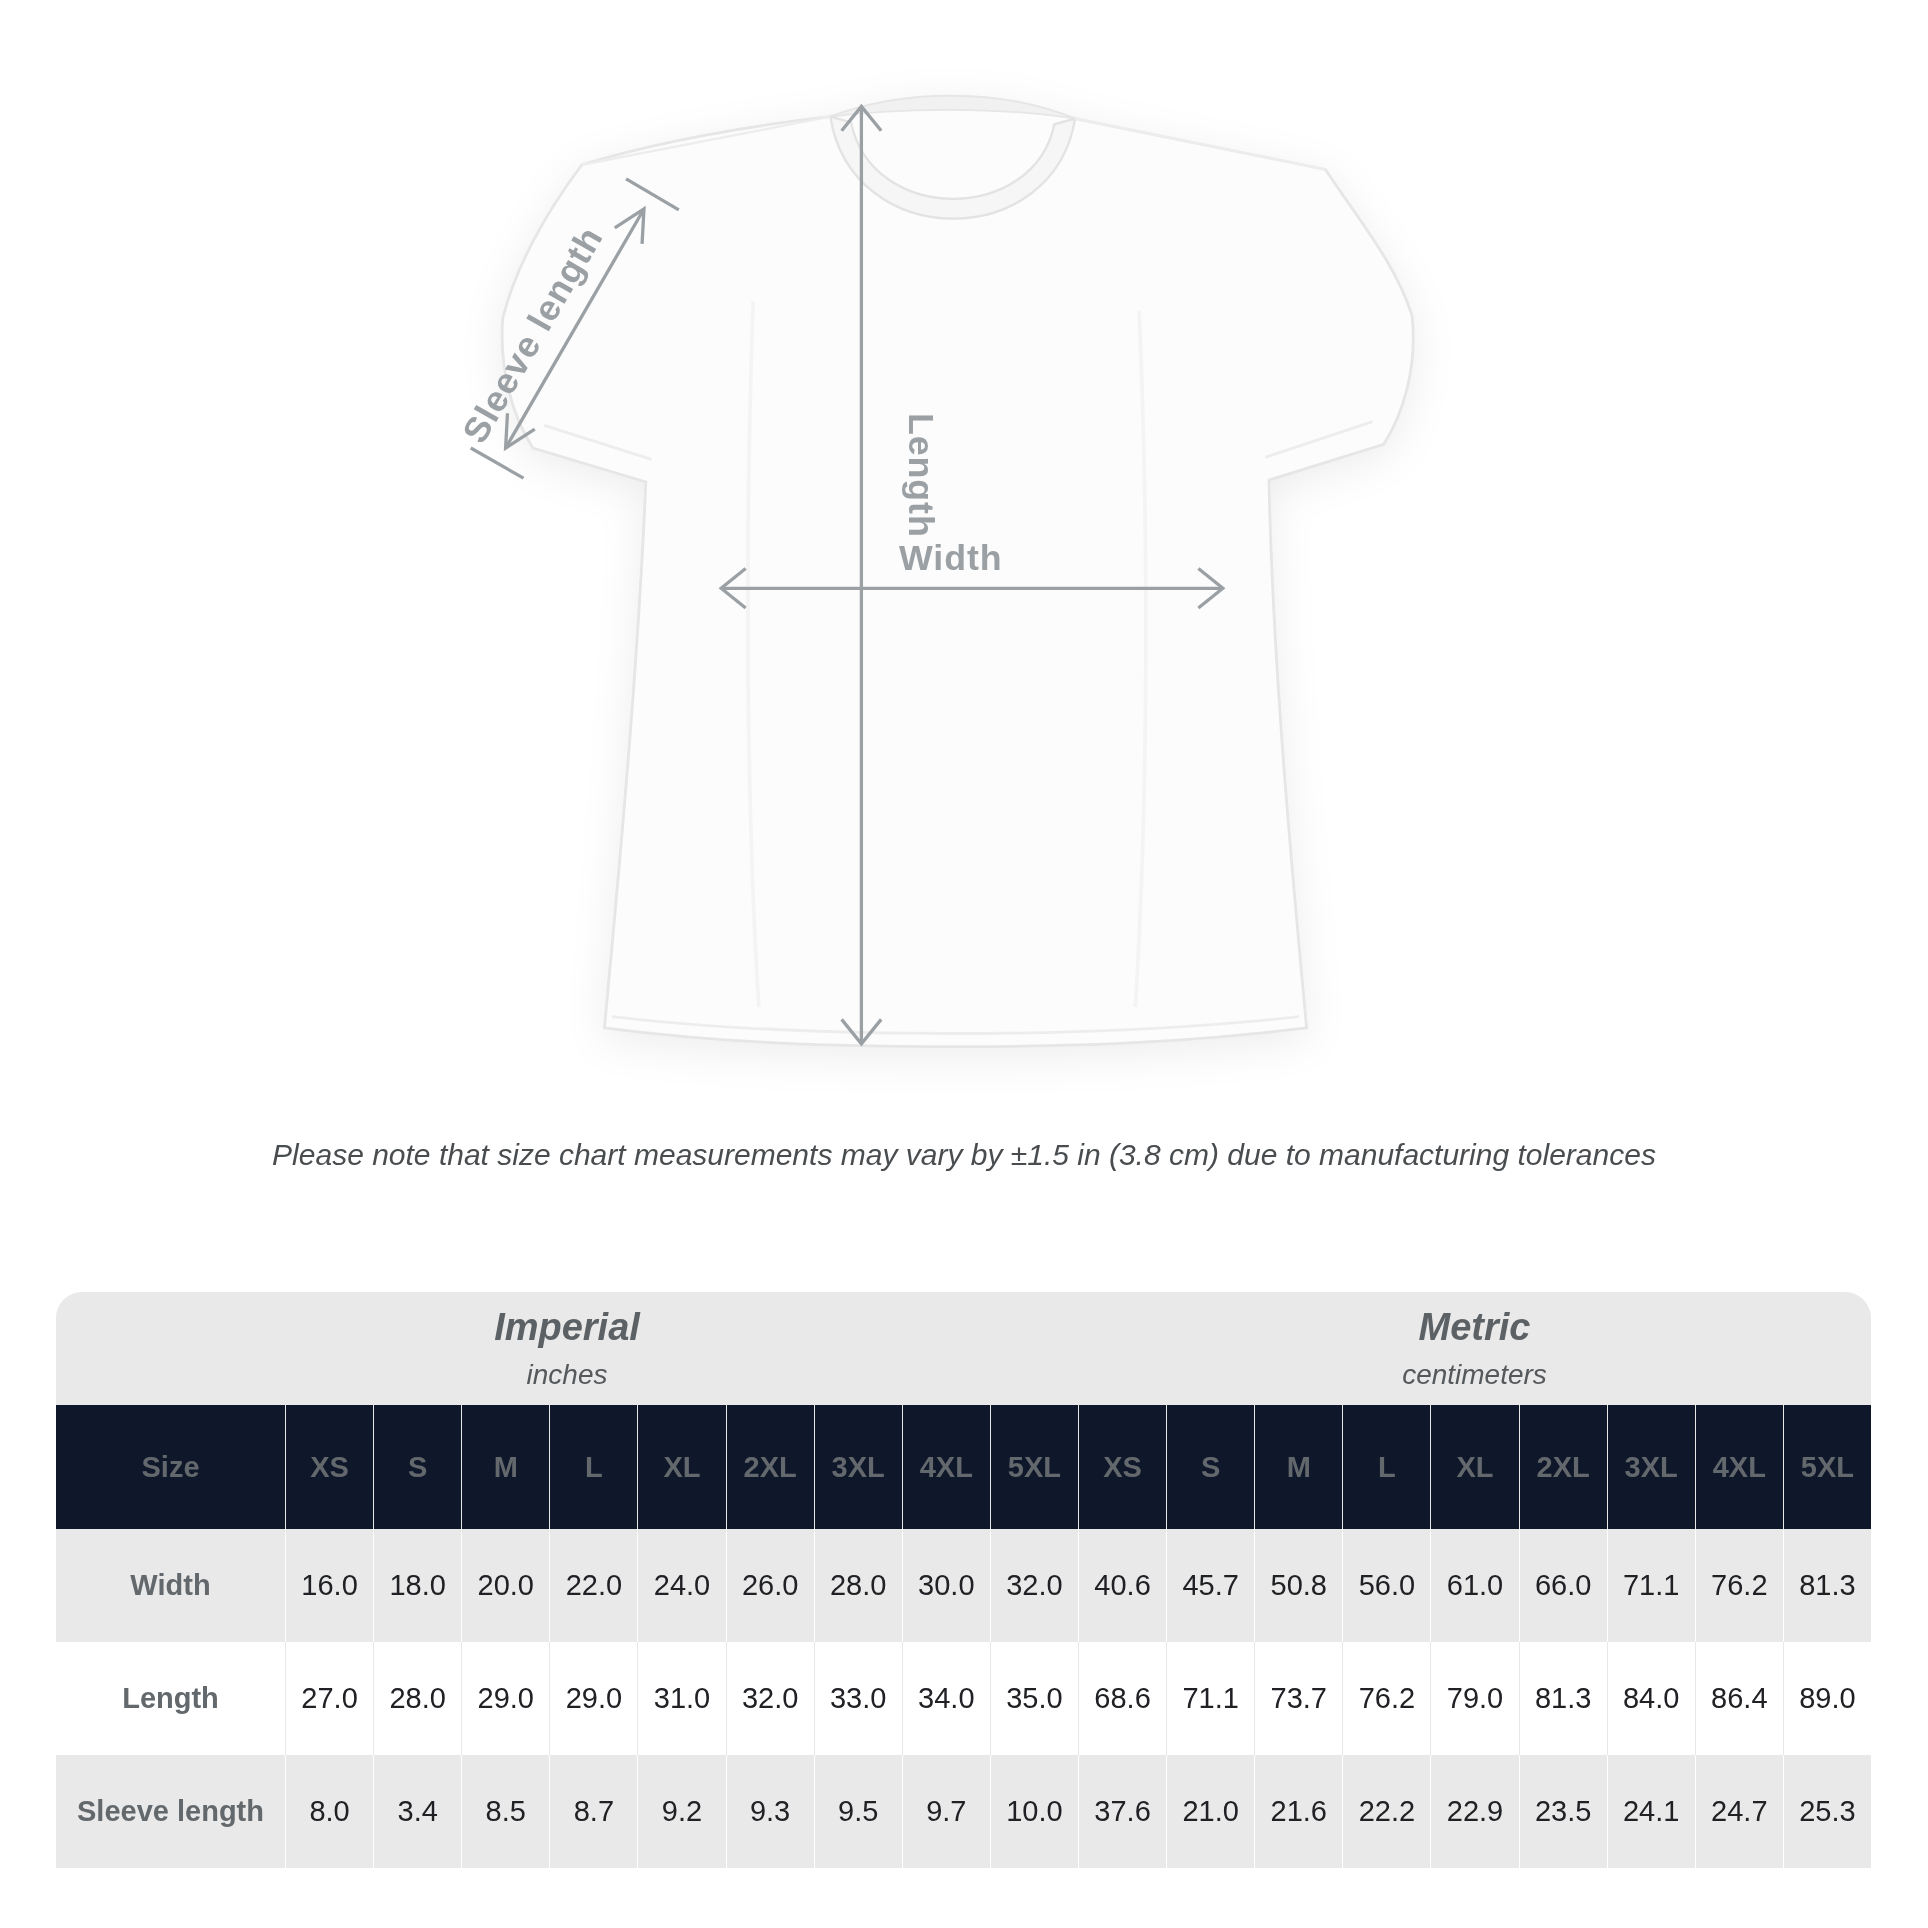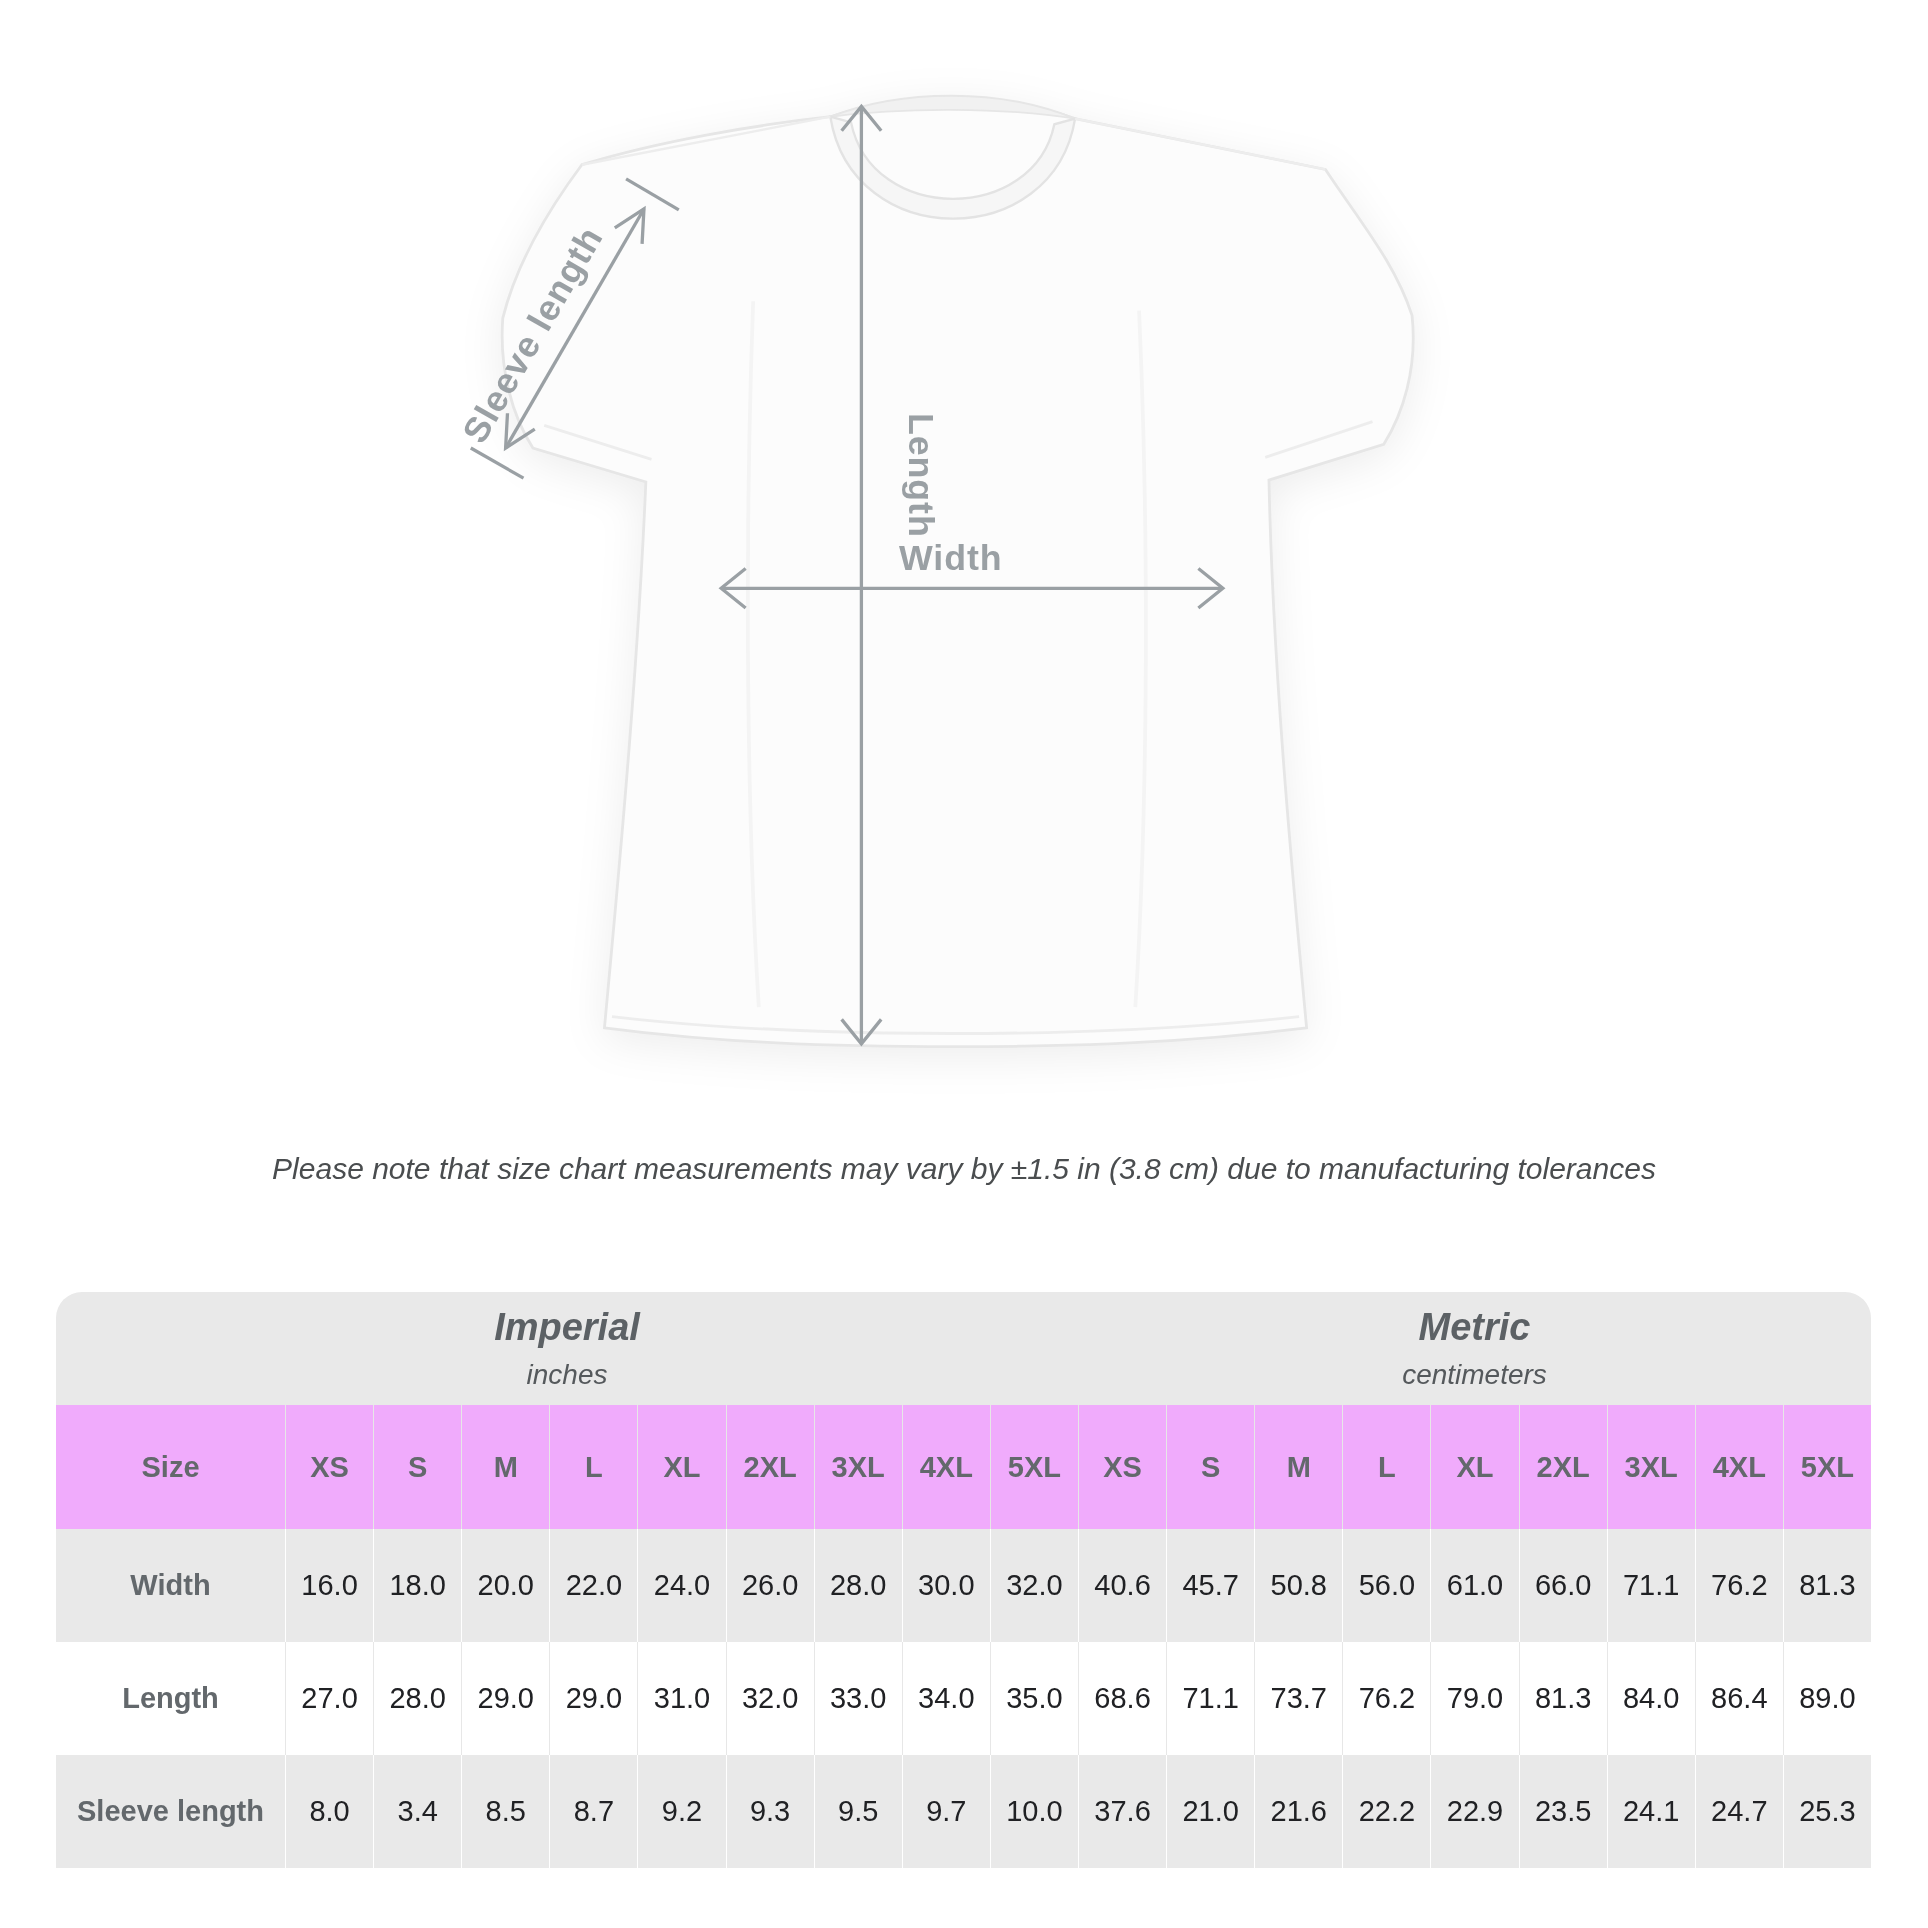--- a/index.html
+++ b/index.html
@@ -9,31 +9,31 @@
 
   
   #diagram{position:absolute;left:0;top:0;}
   .shirt-shadow{filter:drop-shadow(0 10px 22px rgba(0,0,0,0.07));}
   .ann-label{font-family:"Liberation Sans","DejaVu Sans",sans-serif;
              font-size:38px;font-weight:bold;fill:#9aa0a4;letter-spacing:1px;}
 
   
   .caption{position:absolute;left:0;top:1137px;width:1928px;text-align:center;}
   .caption h1{margin:0;font-size:53px;font-weight:bold;color:#2a2d2e;letter-spacing:0.5px;}
-  .caption p{margin:15px 0 0 0;font-size:30px;font-style:italic;color:#4a4d4f;}
+  .caption p{margin:1px 0 0 0;font-size:30px;font-style:italic;color:#4a4d4f;}
 
   
   .sizetable{position:absolute;left:56px;top:1292px;width:1815px;height:716px;
              border-radius:26px;overflow:hidden;background:#ffffff;}
   .band{display:grid;grid-template-columns:229px repeat(18,1fr);align-items:stretch;}
   .unitband{height:113px;background:#e9e9e9;}
   .unitcell{display:flex;flex-direction:column;justify-content:center;align-items:center;}
   .uname{font-size:38px;font-weight:bold;font-style:italic;color:#5c6165;}
   .uunit{font-size:28px;font-style:italic;color:#55595c;margin-top:9.4px;text-align:center;}
-  .headband{height:124px;background:#f0abfc;}
+  .headband{height:124px;background:#0f172a;}
   .datarow{height:113px;}
   .datarow.gray{background:#e9e9e9;}
   .datarow.white{background:#ffffff;}
   .cell{display:flex;align-items:center;justify-content:center;}
   .headband .cell + .cell{border-left:1.9px solid #e7e7e7;}
   .datarow.white .cell + .cell{border-left:1.9px solid #e7e7e7;}
   .datarow.gray .cell + .cell{border-left:1.9px solid #ffffff;}
   .cell.head{font-size:29px;font-weight:bold;color:#63686c;}
   .cell.corner{font-size:29px;font-weight:bold;color:#63686c;}
   .cell.rowlabel{font-size:29px;font-weight:bold;color:#63686c;text-align:center;padding:0 7.5px;}

